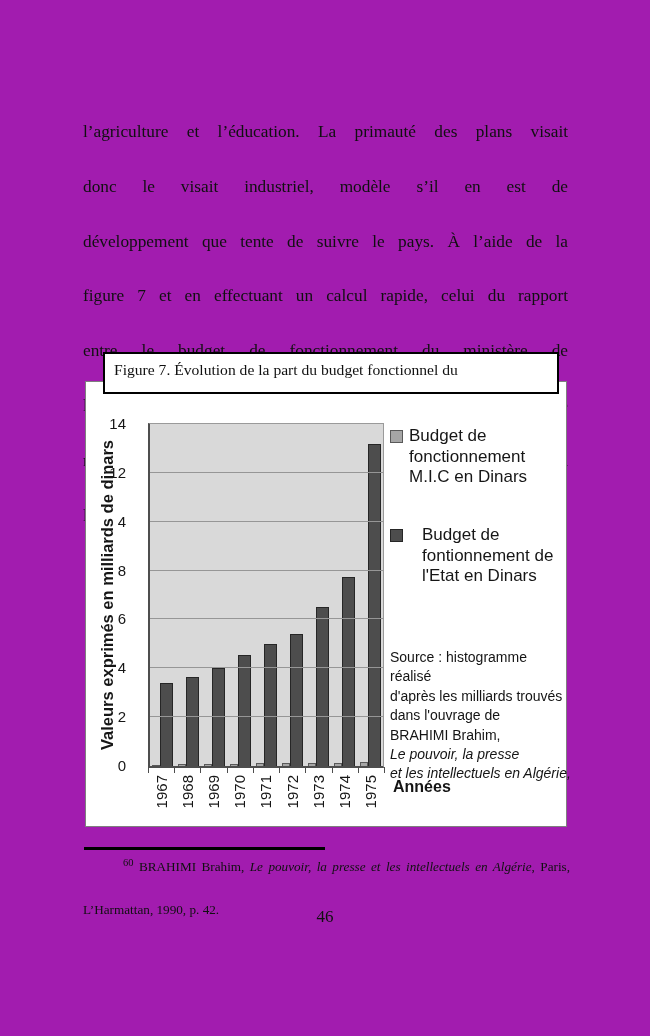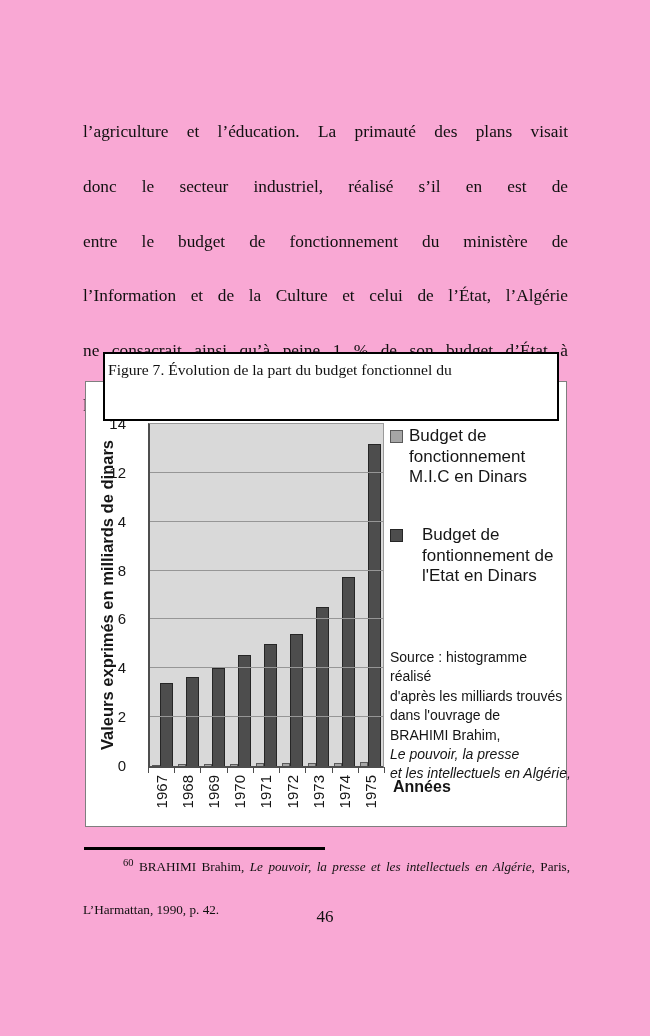--- a/index.html
+++ b/index.html
@@ -1,27 +1,27 @@
 <!DOCTYPE html>
 <html><head>
 <meta charset="utf-8">
 <style>
   html,body{margin:0;padding:0;}
-  .page{position:relative;width:650px;height:1036px;background:#f9a8d4;overflow:hidden;
+  .page{position:relative;width:650px;height:1036px;background:#a21caf;overflow:hidden;
         font-family:"Liberation Serif",serif;color:#101010;}
 
   
   .para{position:absolute;left:83px;top:118px;width:485px;font-size:17.3px;line-height:27.4px;}
   .jline{text-align:justify;}
   .jline::after{content:"";display:inline-block;width:100%;height:0;}
   .para sup,.fn sup{font-size:10.5px;vertical-align:super;line-height:0;margin-left:40px;}
 
   
-  .caption-box{position:absolute;left:103px;top:352px;width:456px;height:69px;box-sizing:border-box;
-               background:#fff;border:2px solid #000;padding:4px 3px;z-index:3;
+  .caption-box{position:absolute;left:103px;top:352px;width:456px;height:42px;box-sizing:border-box;
+               background:#fff;border:2px solid #000;padding:4px 9px;z-index:3;
                font-size:15.6px;line-height:23px;white-space:nowrap;}
 
   
   .chart-box{position:absolute;left:85px;top:381px;width:482px;height:446px;box-sizing:border-box;
              border:1px solid #7f7f7f;background:#fff;z-index:2;}
   .chart-inner{position:absolute;inset:0;font-family:"Liberation Sans",sans-serif;}
 
   .y-title{position:absolute;left:6px;top:40px;width:30px;height:346px;
            writing-mode:vertical-rl;transform:rotate(180deg);
            display:flex;align-items:center;justify-content:center;
@@ -63,21 +63,23 @@
 
   .page-num{position:absolute;left:0;top:907px;width:650px;text-align:center;font-size:17px;}
 </style>
 </head>
 <body>
 
 <div class="page">
 
   <div class="para">
     <div class="jline">l’agriculture et l’éducation. La primauté des plans visait</div>
-    <div class="jline">donc le secteur industriel, réalisé s’il en est de</div>
+    <div class="jline">donc le visait industriel, modèle s’il en est de</div>
+    <div class="jline">développement que tente de suivre le pays. À l’aide de la</div>
+    <div class="jline">figure 7 et en effectuant un calcul rapide, celui du rapport</div>
     <div class="jline">entre le budget de fonctionnement du ministère de</div>
     <div class="jline">l’Information et de la Culture et celui de l’État, l’Algérie</div>
     <div class="jline">ne consacrait ainsi qu’à peine 1 % de son budget d’État à</div>
     <div><span>l’information et à la culture</span><sup>60</sup><span>.</span></div>
   </div>
 
   <div class="caption-box">
     <div>Figure 7. Évolution de la part du budget fonctionnel du</div>
   </div>
 

